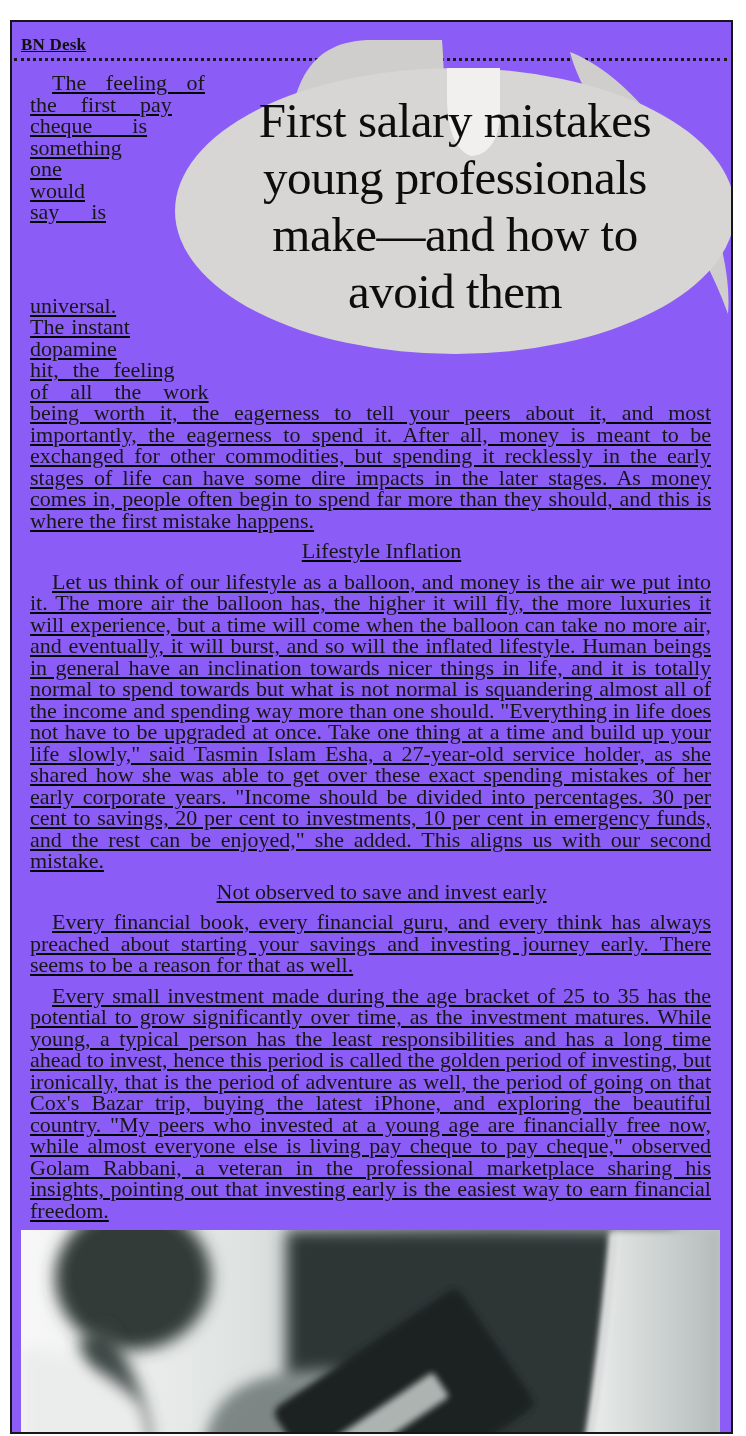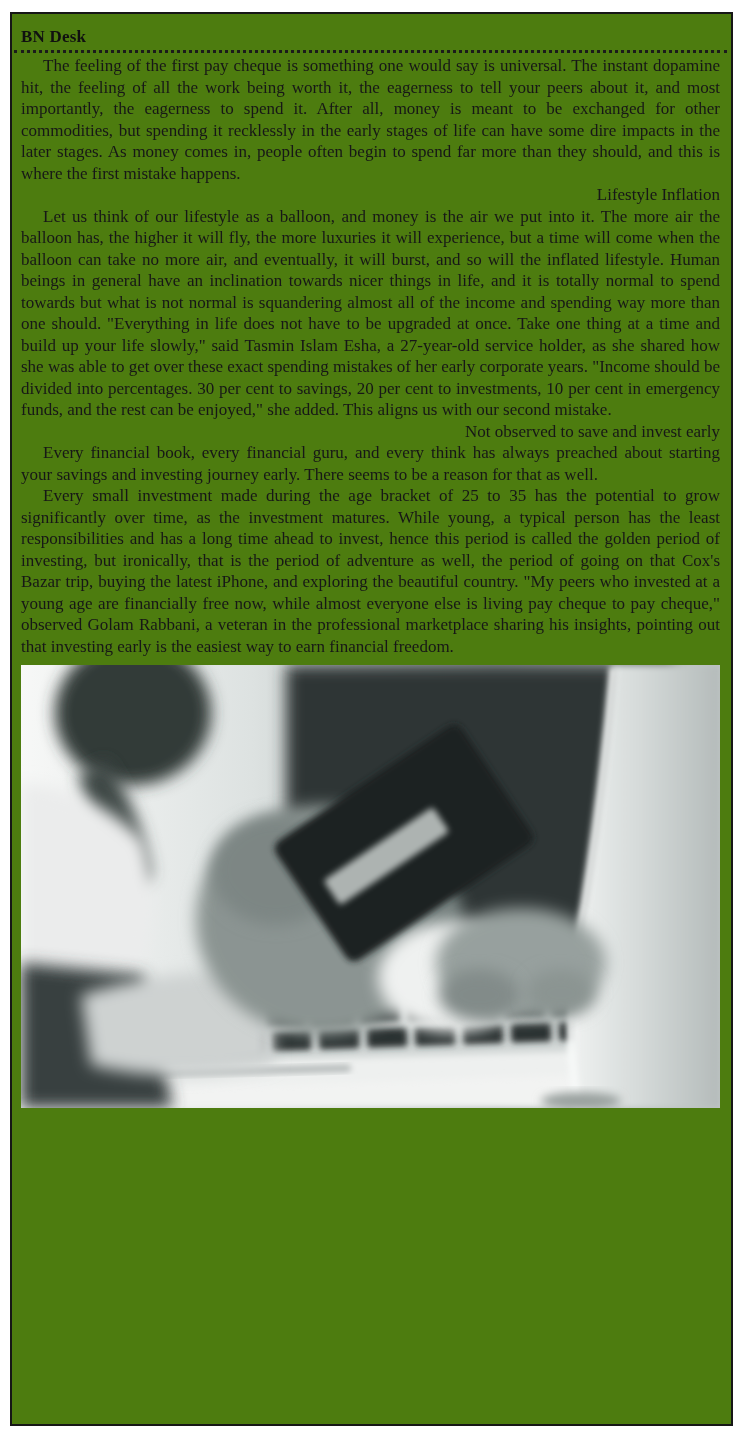--- a/index.html
+++ b/index.html
@@ -1,22 +1,22 @@
 <!DOCTYPE html>
 <html><head>
 <meta charset="utf-8">
 <style>
   html,body{margin:0;padding:0;}
   body{
     width:746px;height:1436px;background:#ffffff;position:relative;
     font-family:"Liberation Serif","DejaVu Serif",serif;
   }
   .page{
-    position:absolute;left:10px;top:12px;width:719px;height:1410px;
-    border:2px solid #161616;background:#4d7c0f;overflow:hidden;
+    position:absolute;left:10px;top:20px;width:719px;height:1410px;
+    border:2px solid #161616;background:#8b5cf6;overflow:hidden;text-decoration:underline;
   }
   .byline{
     margin:13px 0 3px 9px;font-size:17px;font-weight:bold;color:#101010;
     letter-spacing:0.2px;
   }
   .rule{border-bottom:3px dotted #1b1b1b;margin:0 4px 0 2px;height:0;}
   .flow{padding:2px 11px 0 9px;}
   .headline-fig{
     float:right;width:600px;height:345px;margin:-25px 0 4px 14px;
     position:relative;
@@ -24,39 +24,57 @@
     shape-margin:8px;
   }
   .fig-svg{position:absolute;left:0;top:0;}
   .headline{
     position:absolute;left:55px;top:54px;width:560px;margin:0;
     font-size:49px;font-weight:400;line-height:57px;text-align:center;
     letter-spacing:-0.5px;color:#0d0d0d;
   }
   .headline div{white-space:nowrap;}
   p.body-para, p.subhead{
-    margin:0;font-size:17px;line-height:21.5px;text-align:justify;
+    margin:9px;font-size:22px;line-height:21.5px;text-align:justify;
     text-indent:22px;color:#171717;
   }
-  p.subhead{text-align:right;}
+  p.subhead{text-align:center;}
   .photo{
     clear:both;margin:8px 0 0 0;width:699px;height:443px;overflow:hidden;
     position:relative;background:#dfe3e2;
   }
 </style>
 </head>
 <body>
 
 <div class="page">
 
   <div class="byline">BN Desk</div>
   <div class="rule"></div>
 
   <div class="flow">
 
+    <div class="headline-fig">
+      <svg class="fig-svg" width="622" height="345" viewBox="0 0 622 345">
+
+        <path d="M168,132 C166,42 192,2 252,2 L322,2 C326,52 324,98 310,134 C262,166 202,164 168,132 Z" fill="#cfcecc"></path>
+
+        <path d="M450,14 C497,32 557,92 597,192 C606,224 610,252 608,276 C588,220 553,163 518,126 C486,91 459,49 450,14 Z" fill="#cfcecc"></path>
+
+        <ellipse cx="335" cy="173" rx="280" ry="143" fill="#d7d6d4"></ellipse>
+
+        <path d="M327,30 L380,30 L380,74 C380,104 366,118 351,118 C335,113 327,90 327,58 Z" fill="#f1f0ee"></path>
+      </svg>
+      <h1 class="headline">
+        <div>First salary mistakes</div>
+        <div>young professionals</div>
+        <div>make—and how to</div>
+        <div>avoid them</div>
+      </h1>
+    </div>
 
     <p class="body-para">The feeling of the first pay cheque is something one would say is universal. The instant dopamine hit, the feeling of all the work being worth it, the eagerness to tell your peers about it, and most importantly, the eagerness to spend it. After all, money is meant to be exchanged for other commodities, but spending it recklessly in the early stages of life can have some dire impacts in the later stages. As money comes in, people often begin to spend far more than they should, and this is where the first mistake happens.</p>
     <p class="subhead">Lifestyle Inflation</p>
     <p class="body-para">Let us think of our lifestyle as a balloon, and money is the air we put into it. The more air the balloon has, the higher it will fly, the more luxuries it will experience, but a time will come when the balloon can take no more air, and eventually, it will burst, and so will the inflated lifestyle. Human beings in general have an inclination towards nicer things in life, and it is totally normal to spend towards but what is not normal is squandering almost all of the income and spending way more than one should. "Everything in life does not have to be upgraded at once. Take one thing at a time and build up your life slowly," said Tasmin Islam Esha, a 27-year-old service holder, as she shared how she was able to get over these exact spending mistakes of her early corporate years. "Income should be divided into percentages. 30 per cent to savings, 20 per cent to investments, 10 per cent in emergency funds, and the rest can be enjoyed," she added.  This aligns us with our second mistake.</p>
     <p class="subhead">Not observed to save and invest early</p>
     <p class="body-para">Every financial book, every financial guru, and every think has always preached about starting your savings and investing journey early. There seems to be a reason for that as well.</p>
     <p class="body-para">Every small investment made during the age bracket of 25 to 35 has the potential to grow significantly over time, as the investment matures. While young, a typical person has the least responsibilities and has a long time ahead to invest, hence this period is called the golden period of investing, but ironically, that is the period of adventure as well, the period of going on that Cox's Bazar trip, buying the latest iPhone, and exploring the beautiful country. "My peers who invested at a young age are financially free now, while almost everyone else is living pay cheque to pay cheque," observed Golam Rabbani, a veteran in the professional marketplace sharing his insights, pointing out that investing early is the easiest way to earn financial freedom.</p>
 
     <figure class="photo">
       <svg width="699" height="443" viewBox="0 0 699 443">

